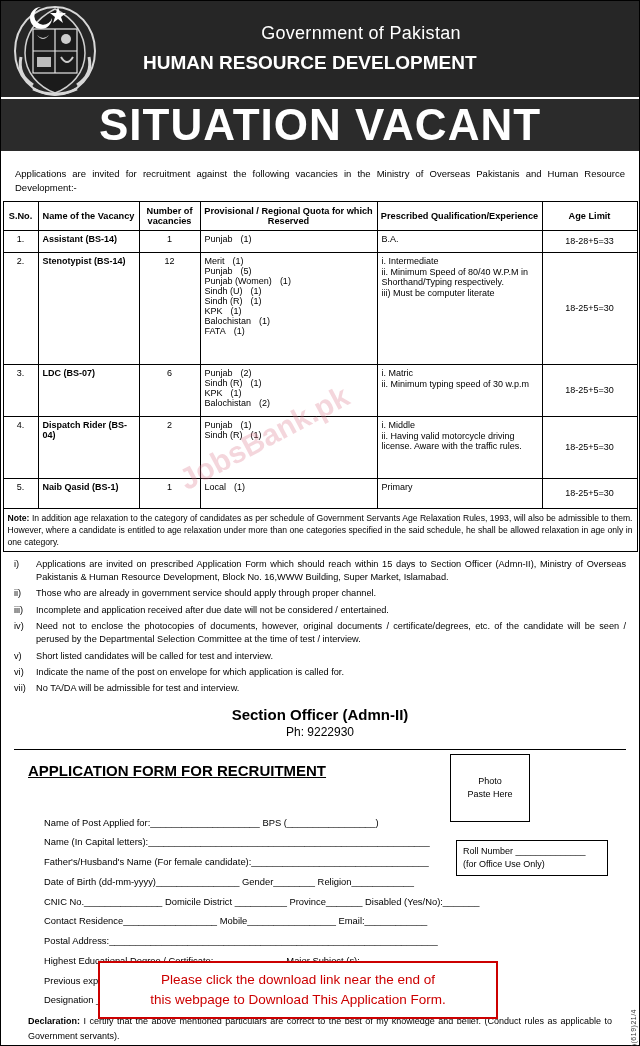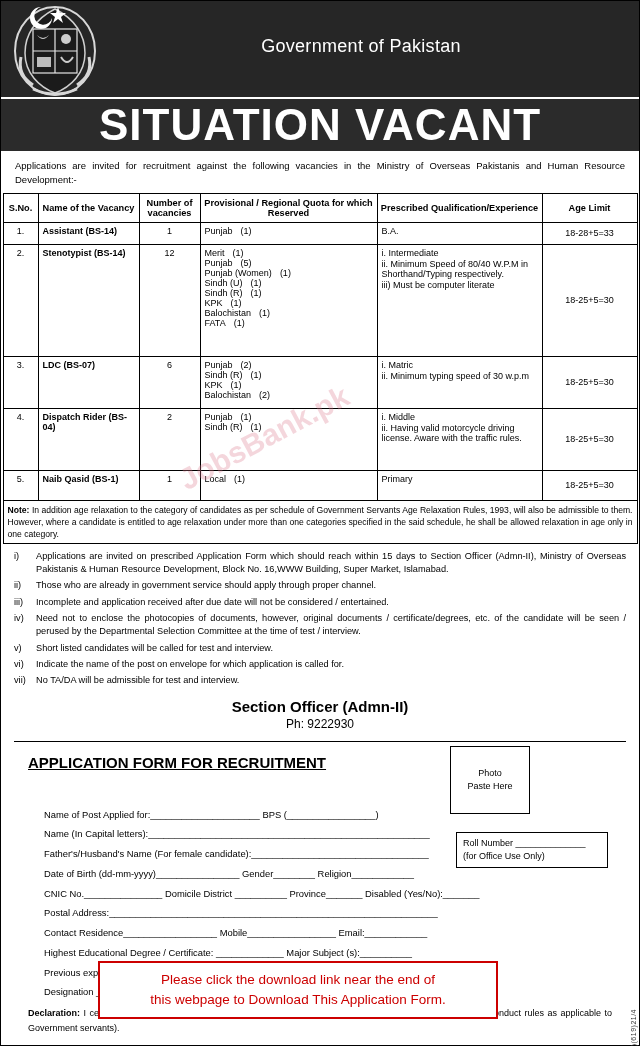--- a/index.html
+++ b/index.html
@@ -61,21 +61,21 @@
   }
   .sv-title{
     color:#fff;
     font-size:44px;
     font-weight:bold;
     letter-spacing:1px;
   }
   .intro{
     font-size:9.5px;
     line-height:1.45;
-    padding:8px 14px 6px 14px;
+    padding:16px 14px 6px 14px;
     text-align:justify;
   }
   
   table.vac{
     border-collapse:collapse;
     width:612px;
     margin:0 auto;
     font-size:9px;
     table-layout:fixed;
   }
@@ -232,20 +232,21 @@
         <path d="M26 56 h14 v10 h-14z" fill="#bdbdbd"></path>
         <path d="M50 56 q6 10 12 0" fill="none" stroke="#cccccc" stroke-width="2"></path>
         <path d="M10 56 q-4 18 12 28" fill="none" stroke="#d6d6d6" stroke-width="3"></path>
         <path d="M78 56 q4 18 -12 28" fill="none" stroke="#d6d6d6" stroke-width="3"></path>
         <path d="M22 88 q22 10 44 0" fill="none" stroke="#d6d6d6" stroke-width="3"></path>
       </svg>
     </div>
     <div class="header-text">
       <div class="gov-line">Government of Pakistan</div>
       <div class="ministry-line">
+        <div>HUMAN RESOURCE DEVELOPMENT</div>
       </div>
     </div>
   </div>
 
   <div class="sv-band">
     <div class="sv-title">SITUATION VACANT</div>
   </div>
 
   <div class="intro">Applications are invited for recruitment against the following vacancies in the Ministry of Overseas Pakistanis and Human Resource Development:-</div>
 
@@ -458,22 +459,22 @@
       <div>Roll Number ______________</div>
       <div>(for Office Use Only)</div>
     </div>
 
     <div class="flines">
       <div>Name of Post Applied for:_____________________ BPS (_________________)</div>
       <div>Name (In Capital letters):______________________________________________________</div>
       <div>Father's/Husband's Name (For female candidate):__________________________________</div>
       <div>Date of Birth (dd-mm-yyyy)________________ Gender________ Religion____________</div>
       <div>CNIC No._______________ Domicile District __________ Province_______ Disabled (Yes/No):_______</div>
+      <div>Contact Residence__________________ Mobile_________________ Email:____________</div>
       <div>Postal Address:_______________________________________________________________</div>
-      <div>Contact Residence__________________ Mobile_________________ Email:____________</div>
       <div>Highest Educational Degree / Certificate: _____________ Major Subject (s):__________</div>
       <div>Previous experience: Government / Private:_________________ Department ________</div>
       <div>Designation ___________________________________________________________</div>
     </div>
 
     <div class="decl">
       <b>Declaration:</b><span> I certify that the above mentioned particulars are correct to the best of my knowledge and belief. (Conduct rules as applicable to Government servants).</span>
     </div>
 
   </div>

